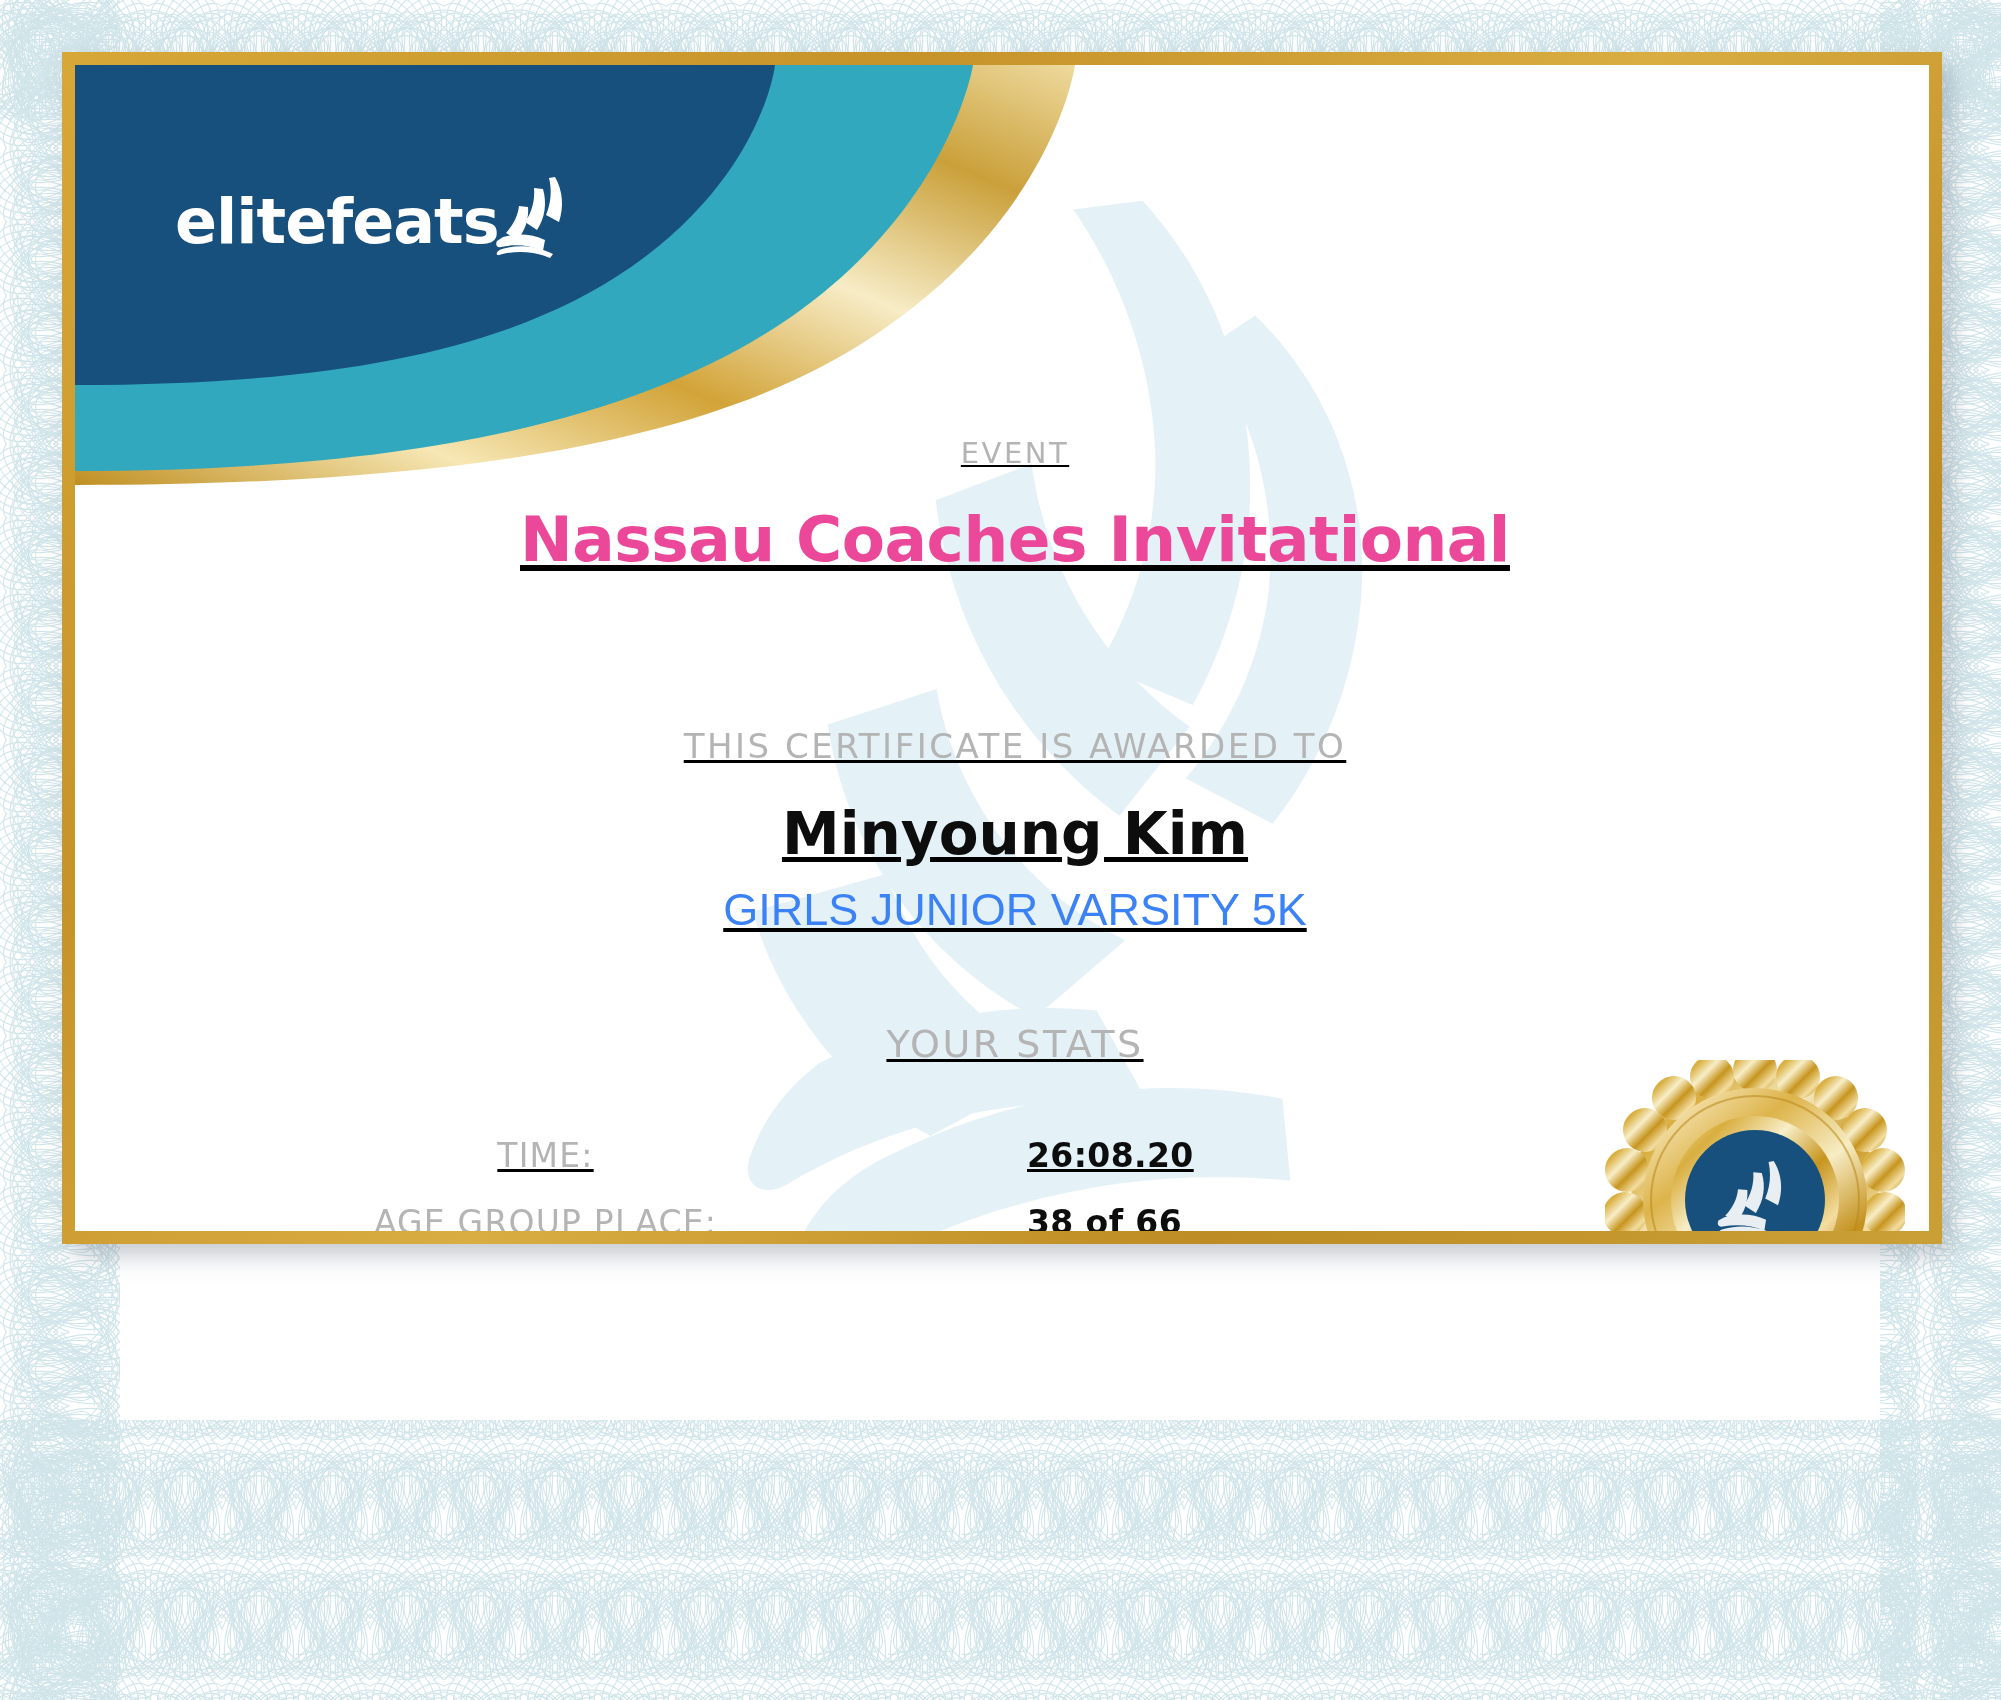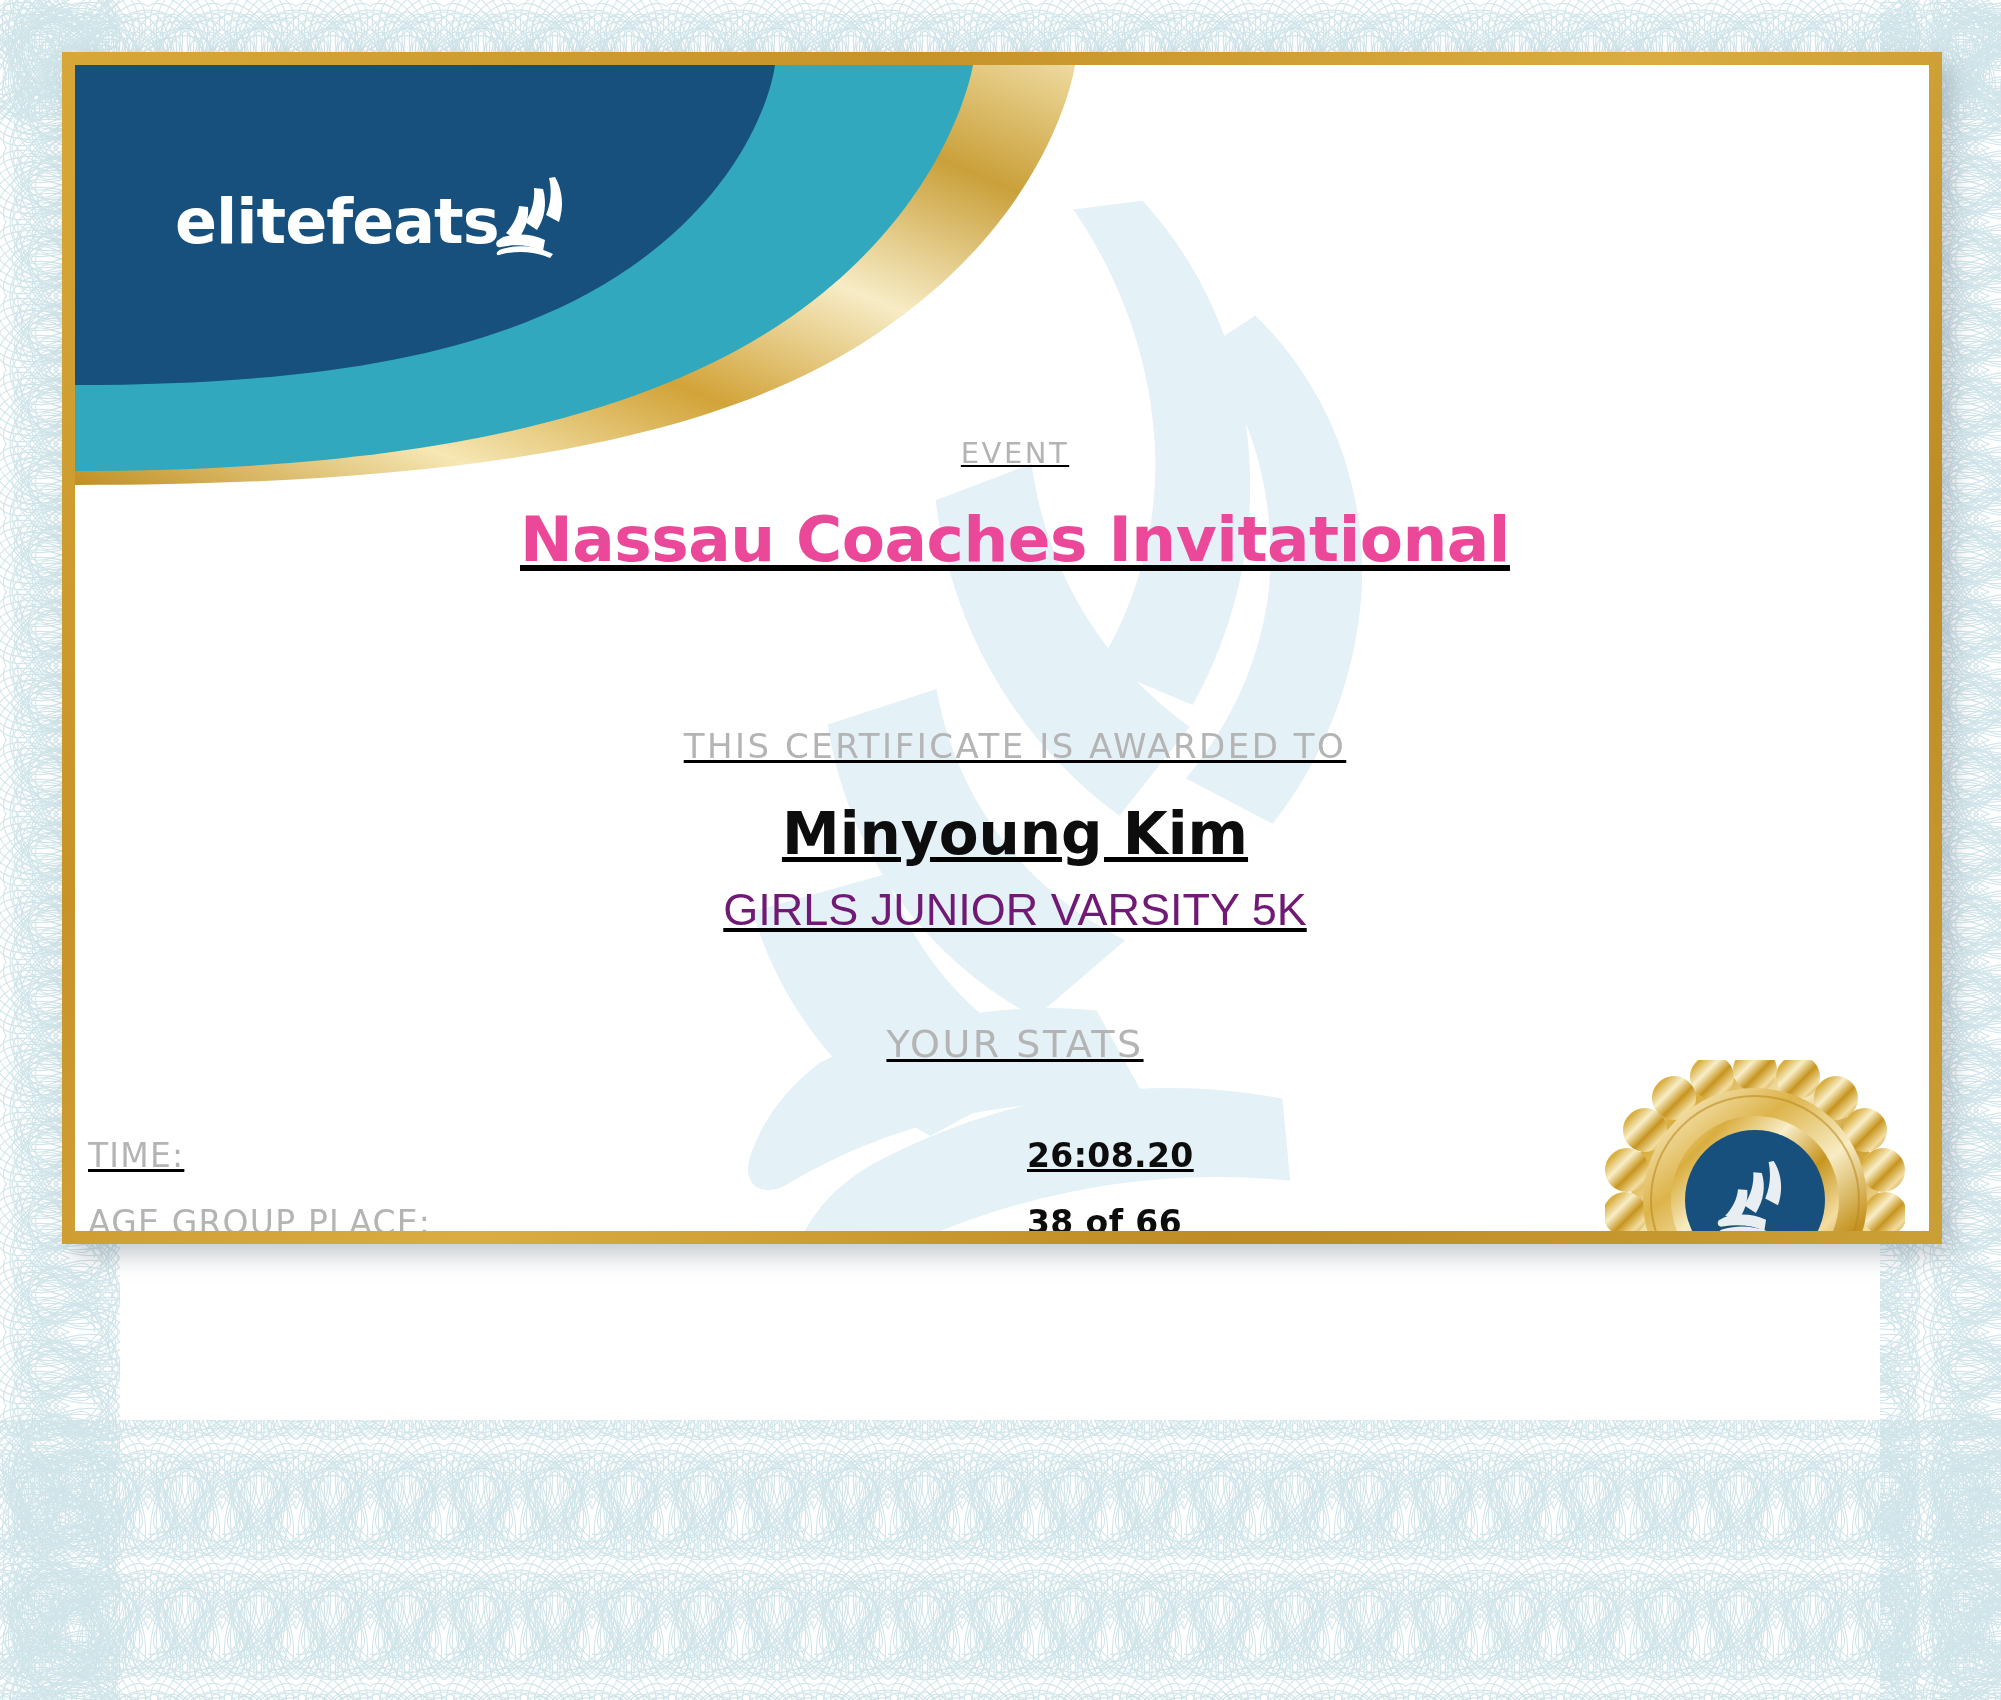--- a/index.html
+++ b/index.html
@@ -144,40 +144,40 @@
     font-size: 58px;
     color: #0d0d0d;
   }
 
   #race-category {
     margin-top: 16px;
     text-align: center;
     font-family: "Liberation Sans", sans-serif;
     font-weight: 400;
     font-size: 45px;
-    color: #701a75;
+    color: #3b82f6;
   }
 
   #stats-label {
     margin-top: 86px;
     font-size: 38px;
   }
 
   
   #stats-table {
     margin-top: 56px;
     width: 100%;
     border-collapse: collapse;
   }
   #stats-table td {
     padding: 14px 0;
     vertical-align: baseline;
   }
   .stat-label-cell {
-    text-align: left;
+    text-align: center;
     width: 50%;
     padding-right: 12px !important;
     color: #b4b4b4;
     font-family: "DejaVu Sans", sans-serif;
     font-size: 33px;
     letter-spacing: 1.2px;
   }
   .stat-value-cell {
     text-align: left;
     width: 50%;

